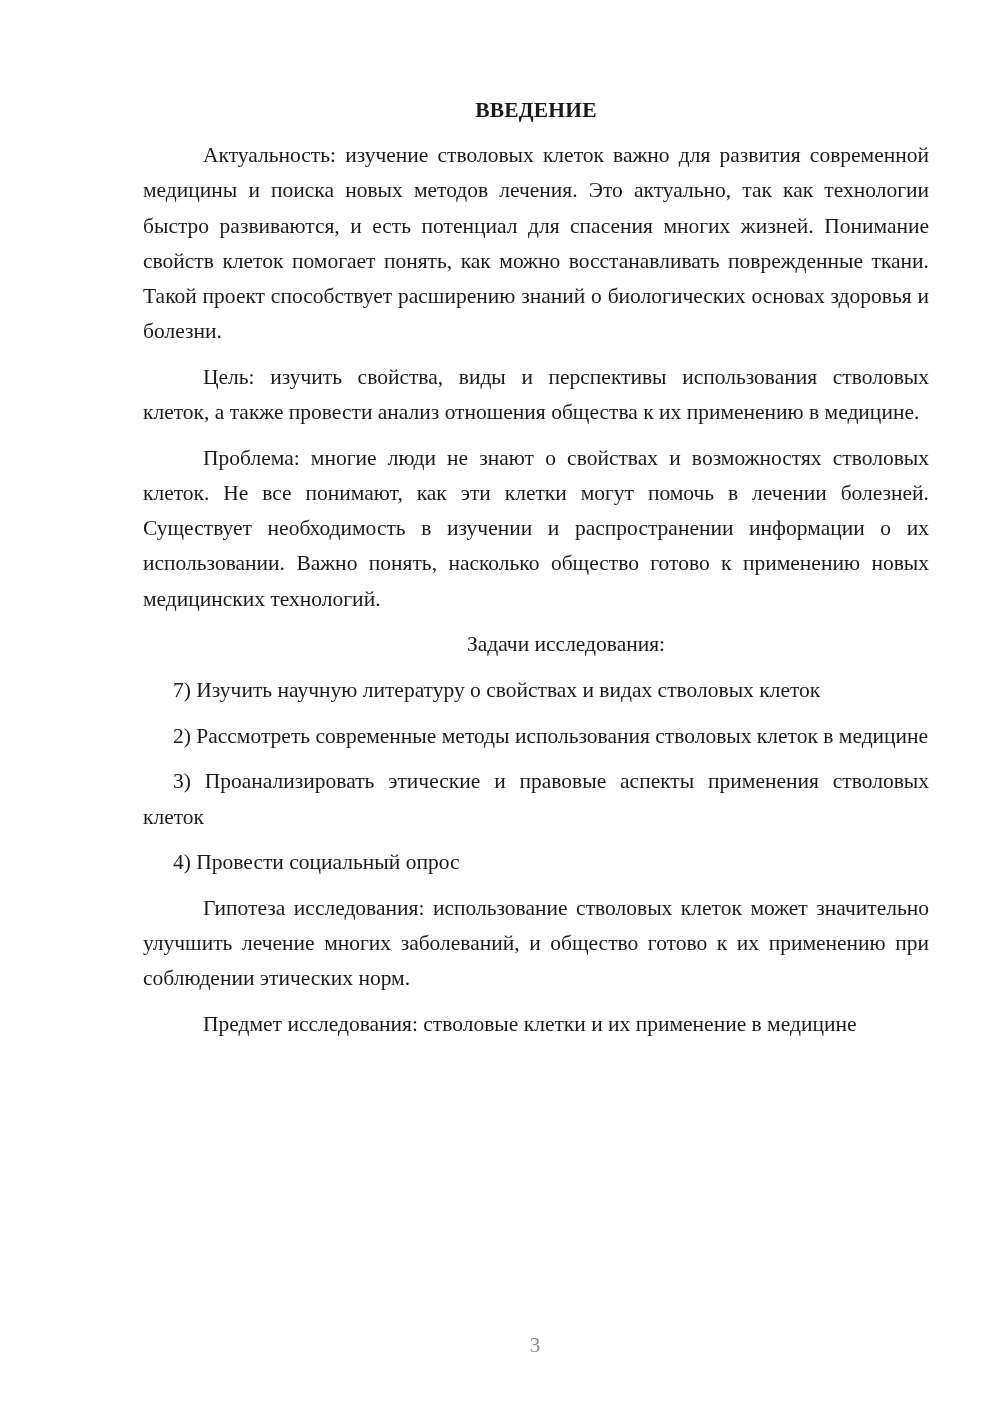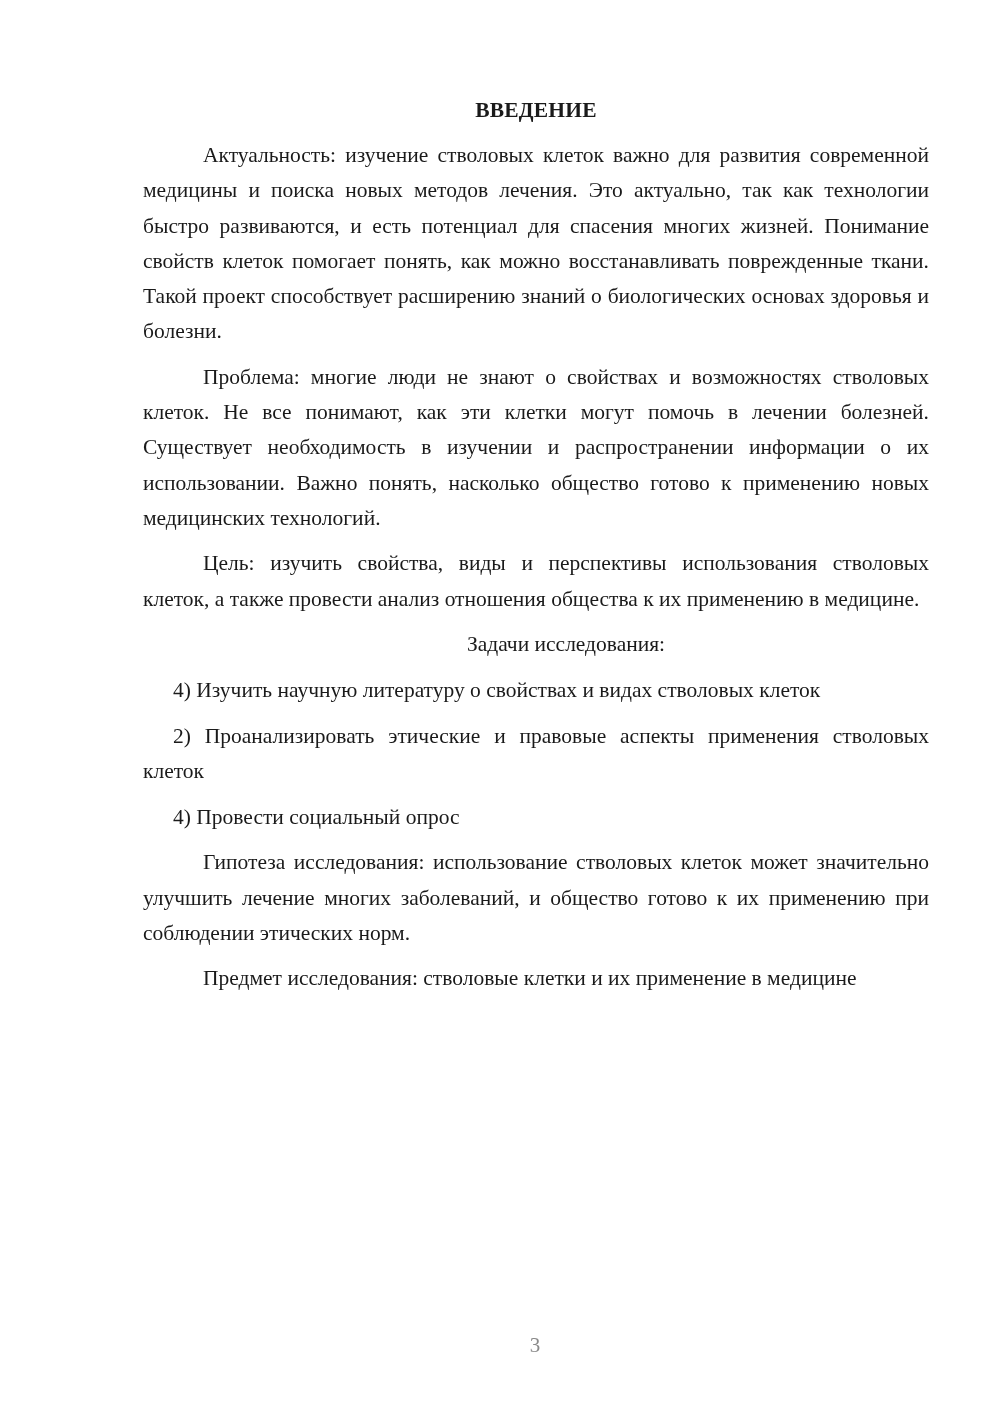--- a/index.html
+++ b/index.html
@@ -66,29 +66,30 @@
   </style>
 </head>
 <body>
 
 <div class="page">
   <div class="content">
     <p class="title">ВВЕДЕНИЕ</p>
 
     <p class="para">Актуальность: изучение стволовых клеток важно для развития современной медицины и поиска новых методов лечения. Это актуально, так как технологии быстро развиваются, и есть потенциал для спасения многих жизней. Понимание свойств клеток помогает понять, как можно восстанавливать поврежденные ткани. Такой проект способствует расширению знаний о биологических основах здоровья и болезни.</p>
 
+    <p class="para">Цель: изучить свойства, виды и перспективы использования стволовых клеток, а также провести анализ отношения общества к их применению в медицине.</p>
+
     <p class="para">Проблема: многие люди не знают о свойствах и возможностях стволовых клеток. Не все понимают, как эти клетки могут помочь в лечении болезней. Существует необходимость в изучении и распространении информации о их использовании. Важно понять, насколько общество готово к применению новых медицинских технологий.</p>
-
-    <p class="para">Цель: изучить свойства, виды и перспективы использования стволовых клеток, а также провести анализ отношения общества к их применению в медицине.</p>
 
     <p class="para nojustify">Задачи исследования:</p>
 
     <div>
-      <p class="task single">4) Изучить научную литературу о свойствах и видах стволовых клеток</p>
-      <p class="task">2) Проанализировать этические и правовые аспекты применения стволовых клеток</p>
+      <p class="task single">7) Изучить научную литературу о свойствах и видах стволовых клеток</p>
+      <p class="task">2) Рассмотреть современные методы использования стволовых клеток в медицине</p>
+      <p class="task">3) Проанализировать этические и правовые аспекты применения стволовых клеток</p>
       <p class="task single">4) Провести социальный опрос</p>
     </div>
 
 
     <p class="para">Гипотеза исследования: использование стволовых клеток может значительно улучшить лечение многих заболеваний, и общество готово к их применению при соблюдении этических норм.</p>
 
     <p class="para">Предмет исследования: стволовые клетки и их применение в медицине</p>
   </div>
 
   <div class="page-number">3</div>

